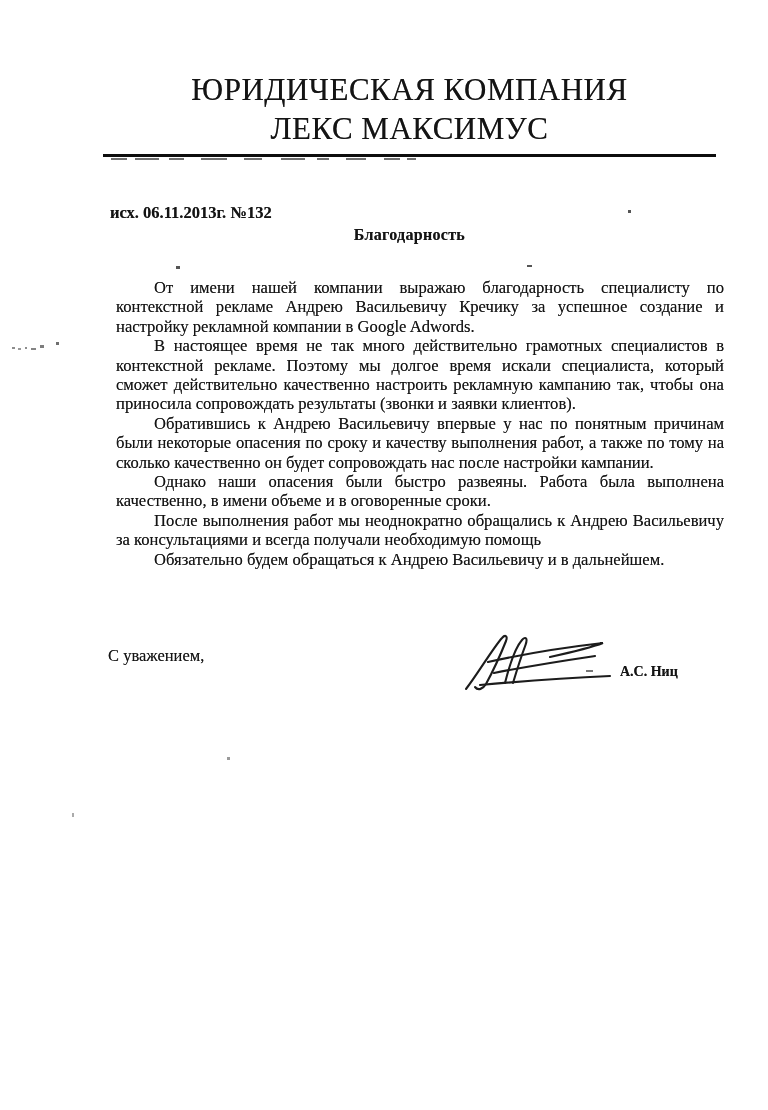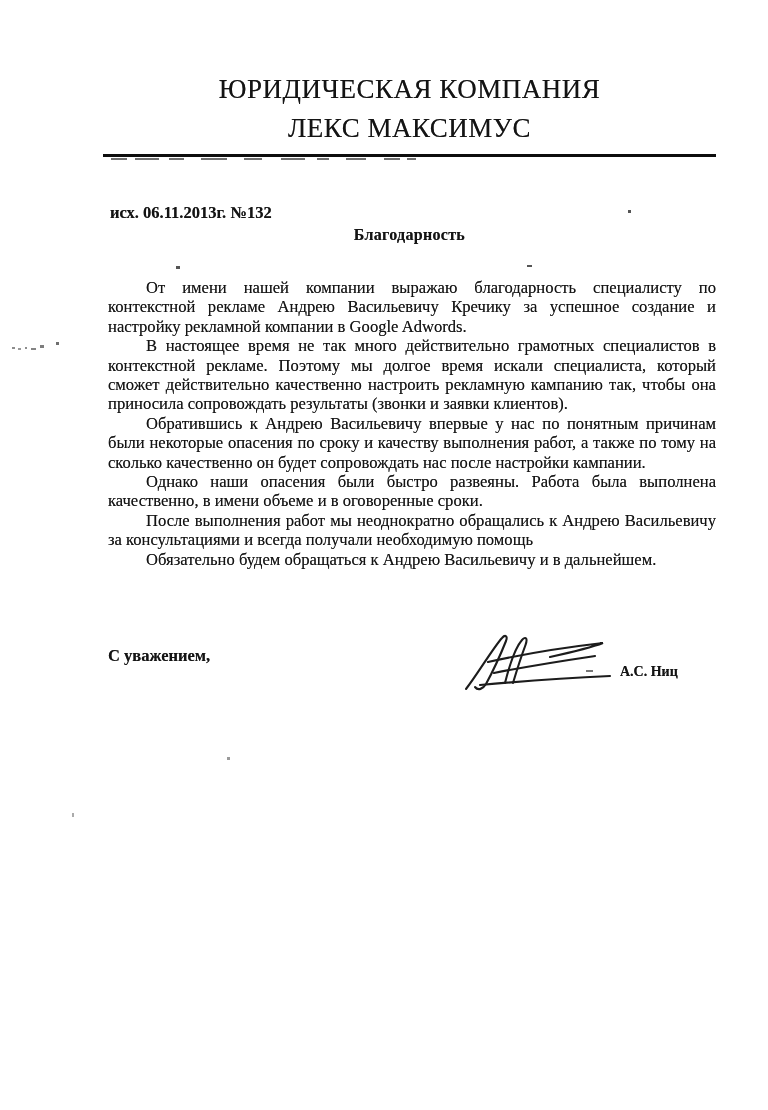--- a/index.html
+++ b/index.html
@@ -16,21 +16,21 @@
   }
 
   
   .letterhead {
     position: absolute;
     left: 103px; top: 70px;
     width: 613px;
     text-align: center;
   }
   .company-name {
-    font-size: 27px;
+    font-size: 31px;
     line-height: 39px;
     letter-spacing: 0.5px;
     white-space: nowrap;
   }
   .letterhead-rule {
     margin-top: 6px;
     height: 3px;
     background: #0d0d0d;
   }
   .smudge-row { position: relative; height: 4px; }
@@ -55,34 +55,34 @@
     width: 613px;
     text-align: center;
     font-size: 16px;
     font-weight: 700;
     letter-spacing: 0.3px;
   }
 
   
   .doc-body {
     position: absolute;
-    left: 108px; top: 278px;
+    left: 116px; top: 278px;
     width: 608px;
     font-size: 16.6px;
     line-height: 19.4px;
     text-align: justify;
   }
   .doc-body p { margin: 0; text-indent: 38px; }
 
   
   .sig-block {
     position: absolute;
     left: 108px; top: 645px;
     font-size: 16.5px;
-    font-weight: 700;
+    font-weight: 400;
     line-height: 22.5px;
     white-space: nowrap;
   }
   .sig-block .quoted { font-style: italic; }
   .sig-scribble { position: absolute; left: 452px; top: 632px; }
   .sig-name {
     position: absolute;
     left: 620px; top: 664px;
     font-size: 14px;
     font-weight: 700;

